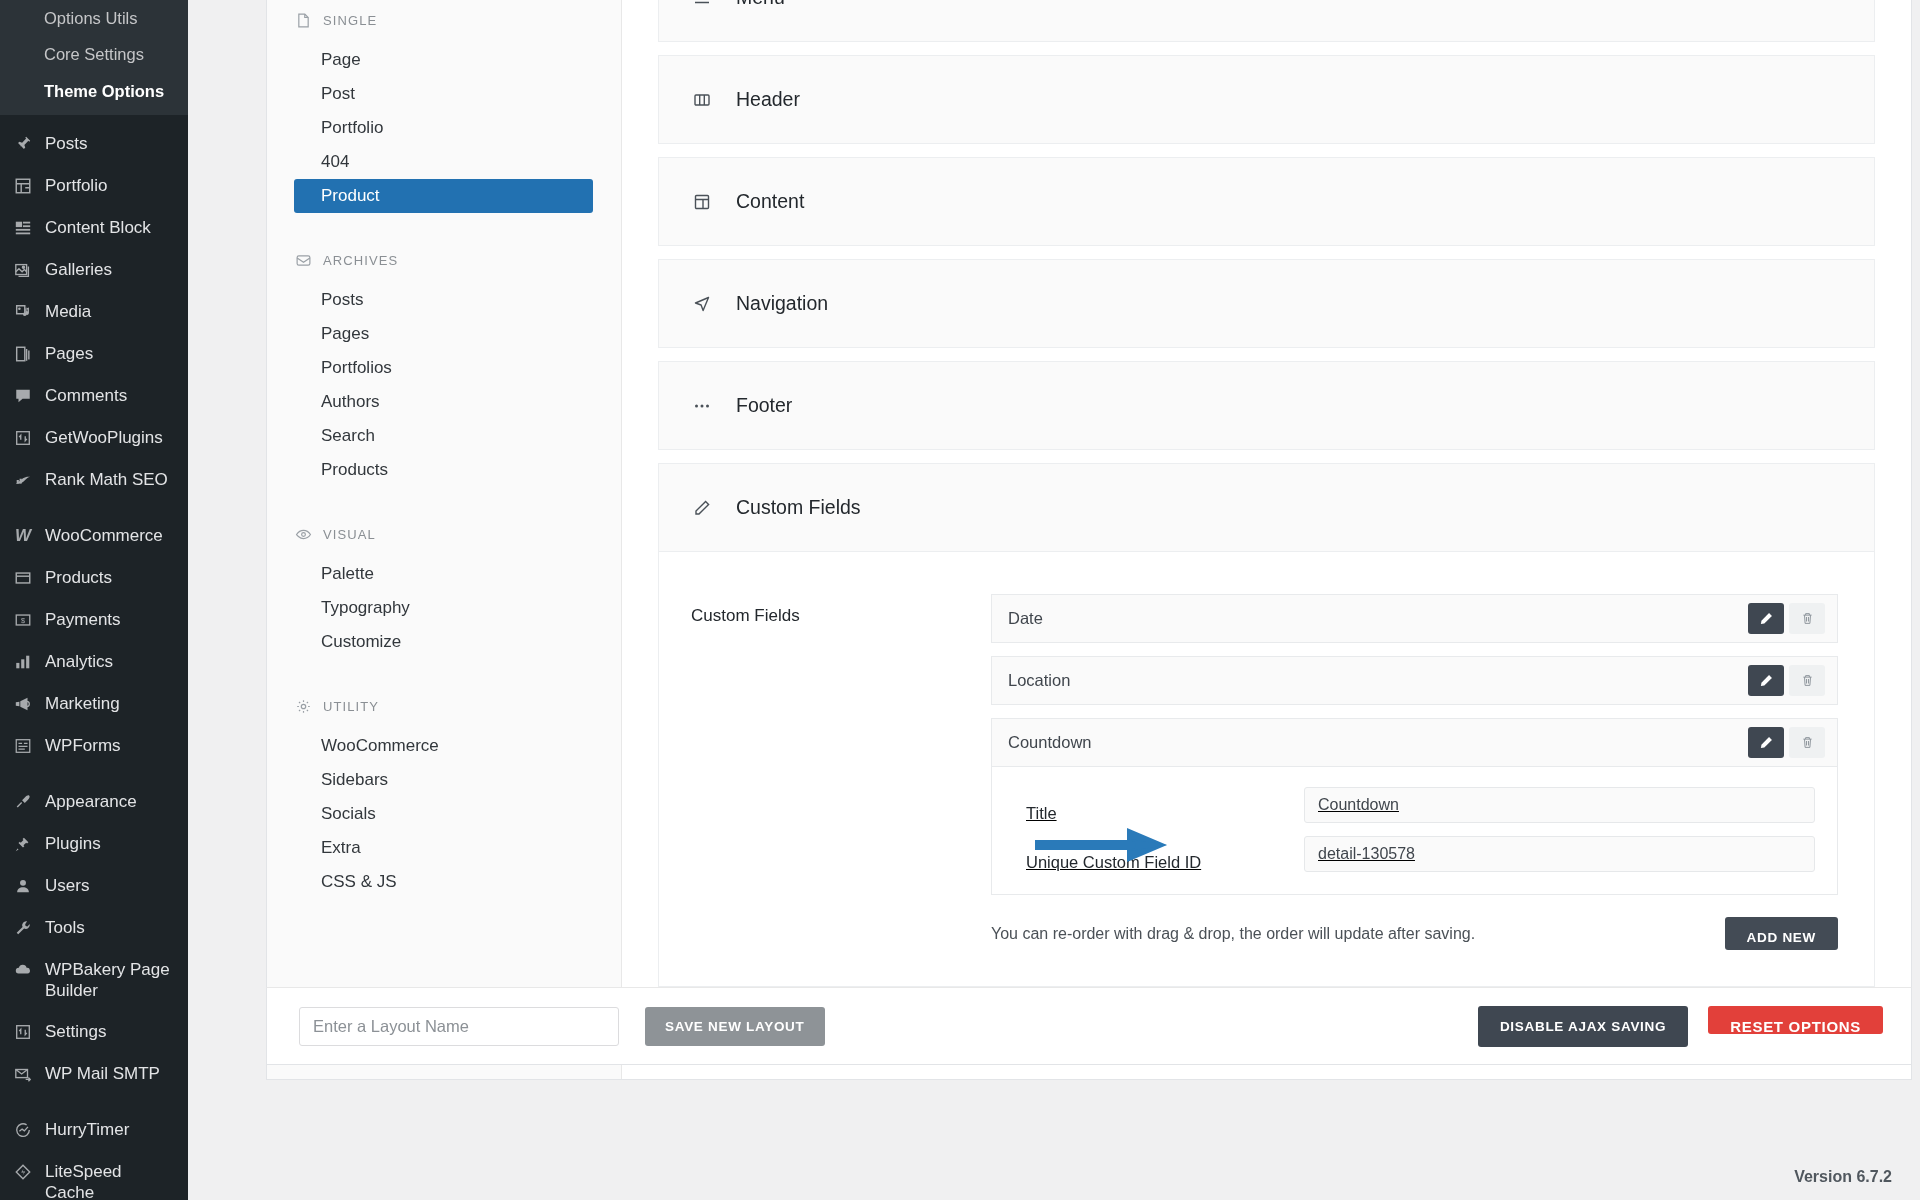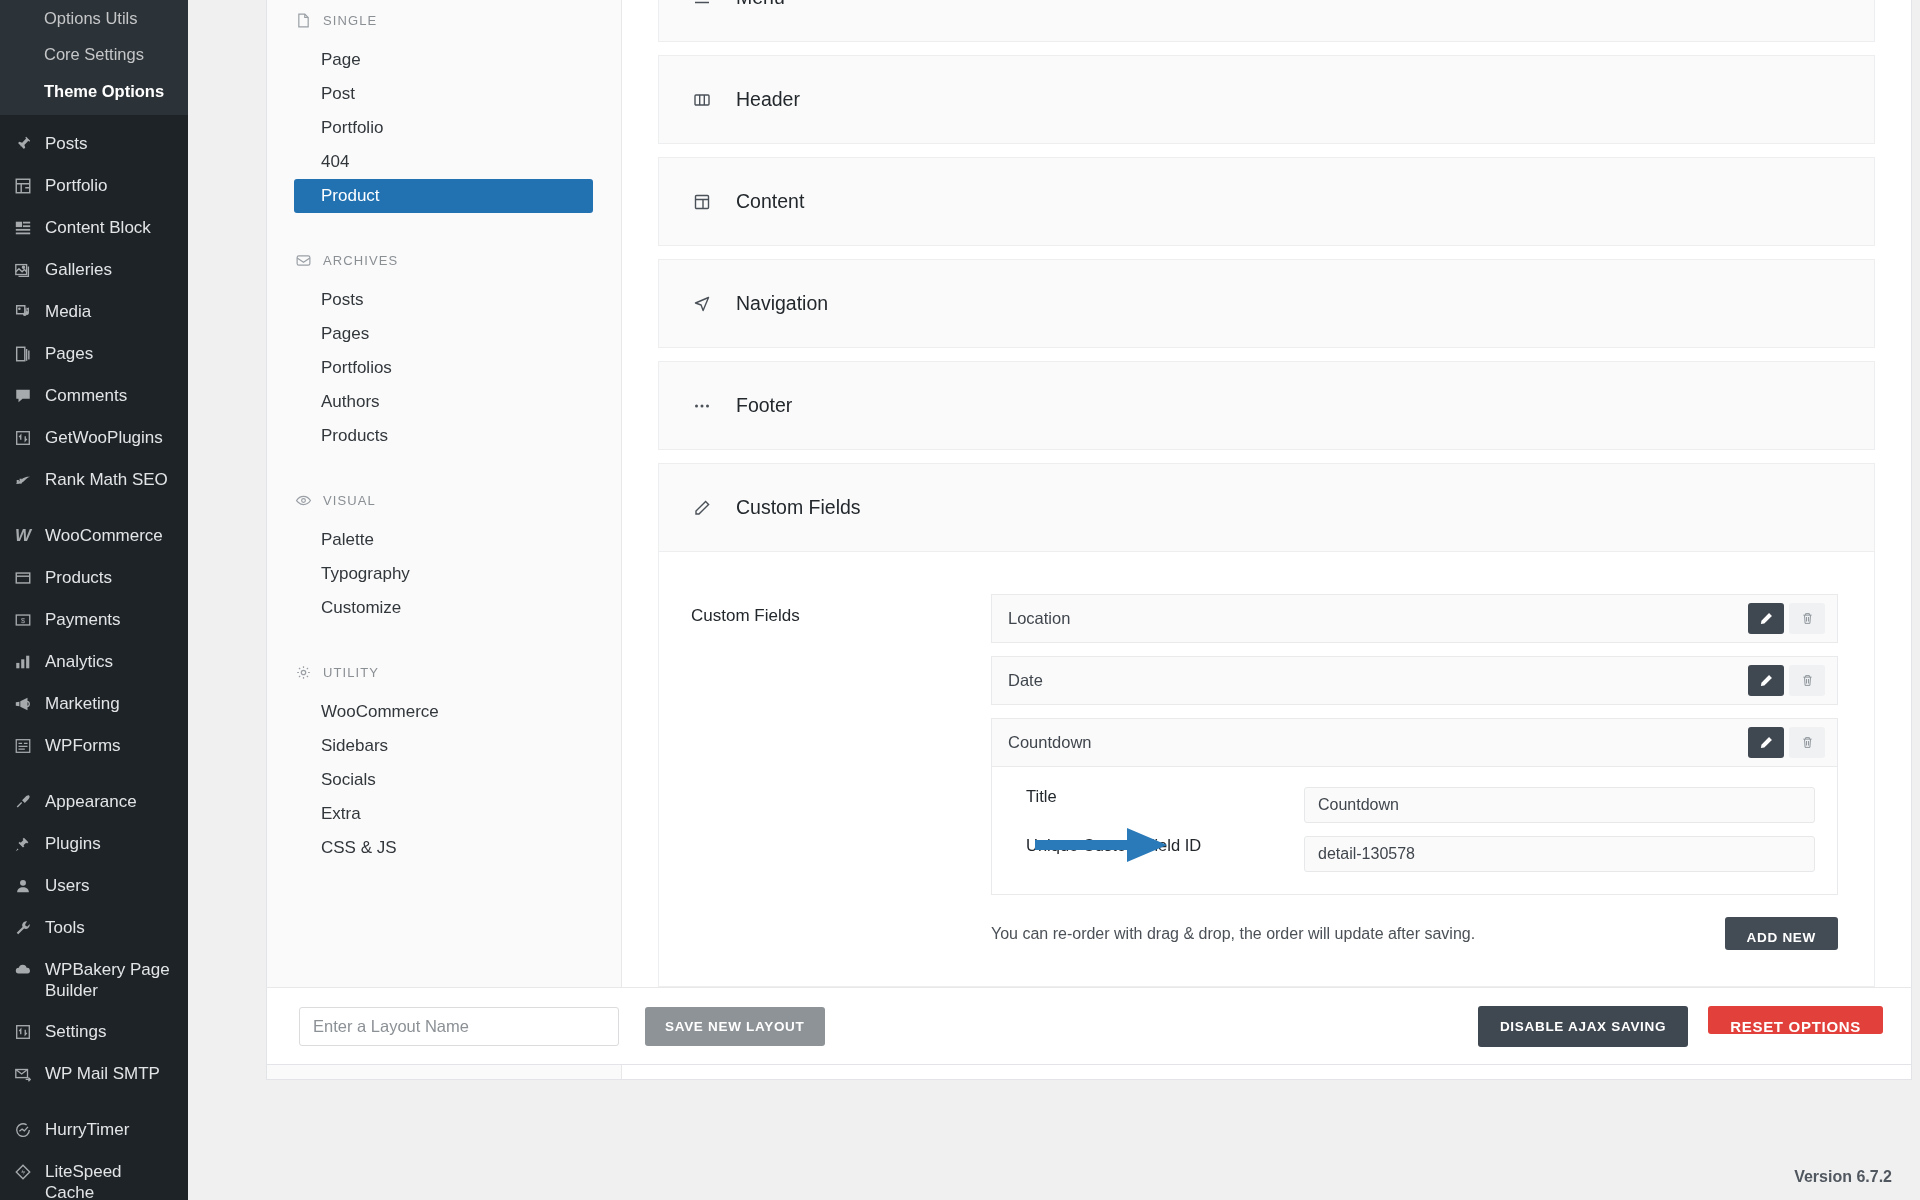--- a/index.html
+++ b/index.html
@@ -104,21 +104,21 @@
   }
   .btn-del {
     width: 36px; height: 31px; background: #eff1f2; border-radius: 3px;
     display: flex; align-items: center; justify-content: center; color: #8d949b;
   }
 
   .cf-expanded {
     border: 1px solid #e8eaec; border-top: none; background: #fff;
     margin-top: -13px; margin-bottom: 13px; padding: 20px 22px 22px 22px;
   }
-  .cf-field { display: flex; align-items: flex-start; margin-bottom: 13px; }
+  .cf-field { display: flex; align-items: flex-end; margin-bottom: 13px; text-decoration: underline; }
   .cf-field:last-child { margin-bottom: 0; }
   .cf-field-label { width: 290px; flex: 0 0 290px; font-size: 16.5px; color: #23282d; padding-left: 12px; }
   .cf-input {
     flex: 1 1 auto; height: 36px; background: #fafafa;
     border: 1px solid #e6e8ea; border-radius: 3px;
     display: flex; align-items: center; padding-left: 13px;
     font-size: 16px; color: #40464d;
   }
 
   .cf-foot { display: flex; align-items: center; justify-content: space-between; margin-top: 22px; }
@@ -454,20 +454,21 @@
                 <rect x="2.5" y="4.5" width="15" height="11" rx="2"></rect>
                 <path d="M2.5 7l7.5 5 7.5-5"></path>
               </svg>
             </span>
           <span>ARCHIVES</span>
         </div>
         <div class="opt-link"><span>Posts</span></div>
         <div class="opt-link"><span>Pages</span></div>
         <div class="opt-link"><span>Portfolios</span></div>
         <div class="opt-link"><span>Authors</span></div>
+        <div class="opt-link"><span>Search</span></div>
         <div class="opt-link"><span>Products</span></div>
 
         <div class="opt-gap"></div>
 
         <div class="opt-group-title">
           <span class="gi">
               <svg width="17" height="17" viewBox="0 0 20 20" fill="none" stroke="currentColor" stroke-width="1.4">
                 <path d="M1.8 10S5 5.2 10 5.2 18.2 10 18.2 10 15 14.8 10 14.8 1.8 10 1.8 10z"></path>
                 <circle cx="10" cy="10" r="2.2"></circle>
               </svg>
@@ -554,54 +555,54 @@
                 <path d="M13.6 3.4 16.6 6.4 7 16H4v-3z"></path>
               </svg>
             </span>
           <span class="at">Custom Fields</span>
         </div>
 
         <div class="acc-body">
           <div class="cf-label">Custom Fields</div>
 
           <div class="cf-list">
+
+            <div class="cf-row">
+              <span class="cf-row-name">Date</span>
+              <span class="cf-row-actions">
+                <span class="btn-edit">
+                    <svg width="16" height="16" viewBox="0 0 20 20" fill="currentColor">
+                      <path d="M13.8 2.6 17.4 6.2 7.9 15.7l-4.3.7.7-4.3z"></path>
+                    </svg>
+                  </span>
+                <span class="btn-del">
+                    <svg width="15" height="15" viewBox="0 0 20 20" fill="none" stroke="currentColor" stroke-width="1.3">
+                      <path d="M4.5 5.5h11M7.5 5.5V3.5h5v2M6 5.5l.8 11h6.4l.8-11M8.7 8v6M11.3 8v6"></path>
+                    </svg>
+                  </span>
+              </span>
+            </div>
 
             <div class="cf-row">
               <span class="cf-row-name">Location</span>
               <span class="cf-row-actions">
                 <span class="btn-edit">
                     <svg width="16" height="16" viewBox="0 0 20 20" fill="currentColor">
                       <path d="M13.8 2.6 17.4 6.2 7.9 15.7l-4.3.7.7-4.3z"></path>
                     </svg>
                   </span>
                 <span class="btn-del">
                     <svg width="15" height="15" viewBox="0 0 20 20" fill="none" stroke="currentColor" stroke-width="1.3">
                       <path d="M4.5 5.5h11M7.5 5.5V3.5h5v2M6 5.5l.8 11h6.4l.8-11M8.7 8v6M11.3 8v6"></path>
                     </svg>
                   </span>
               </span>
             </div>
 
             <div class="cf-row">
-              <span class="cf-row-name">Date</span>
-              <span class="cf-row-actions">
-                <span class="btn-edit">
-                    <svg width="16" height="16" viewBox="0 0 20 20" fill="currentColor">
-                      <path d="M13.8 2.6 17.4 6.2 7.9 15.7l-4.3.7.7-4.3z"></path>
-                    </svg>
-                  </span>
-                <span class="btn-del">
-                    <svg width="15" height="15" viewBox="0 0 20 20" fill="none" stroke="currentColor" stroke-width="1.3">
-                      <path d="M4.5 5.5h11M7.5 5.5V3.5h5v2M6 5.5l.8 11h6.4l.8-11M8.7 8v6M11.3 8v6"></path>
-                    </svg>
-                  </span>
-              </span>
-            </div>
-
-            <div class="cf-row">
               <span class="cf-row-name">Countdown</span>
               <span class="cf-row-actions">
                 <span class="btn-edit">
                     <svg width="16" height="16" viewBox="0 0 20 20" fill="currentColor">
                       <path d="M13.8 2.6 17.4 6.2 7.9 15.7l-4.3.7.7-4.3z"></path>
                     </svg>
                   </span>
                 <span class="btn-del">
                     <svg width="15" height="15" viewBox="0 0 20 20" fill="none" stroke="currentColor" stroke-width="1.3">
                       <path d="M4.5 5.5h11M7.5 5.5V3.5h5v2M6 5.5l.8 11h6.4l.8-11M8.7 8v6M11.3 8v6"></path>

